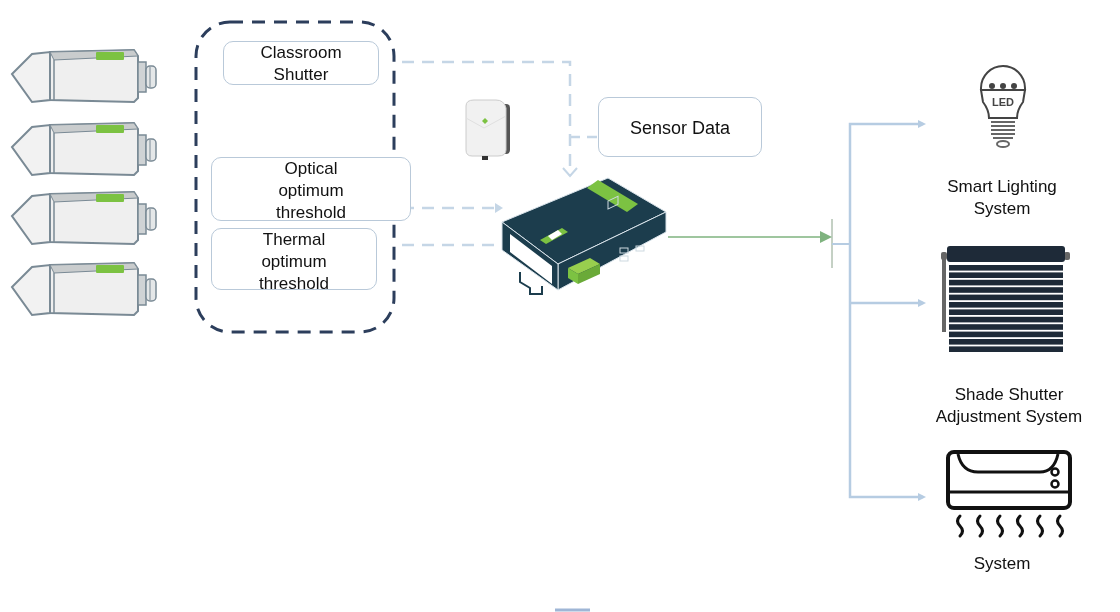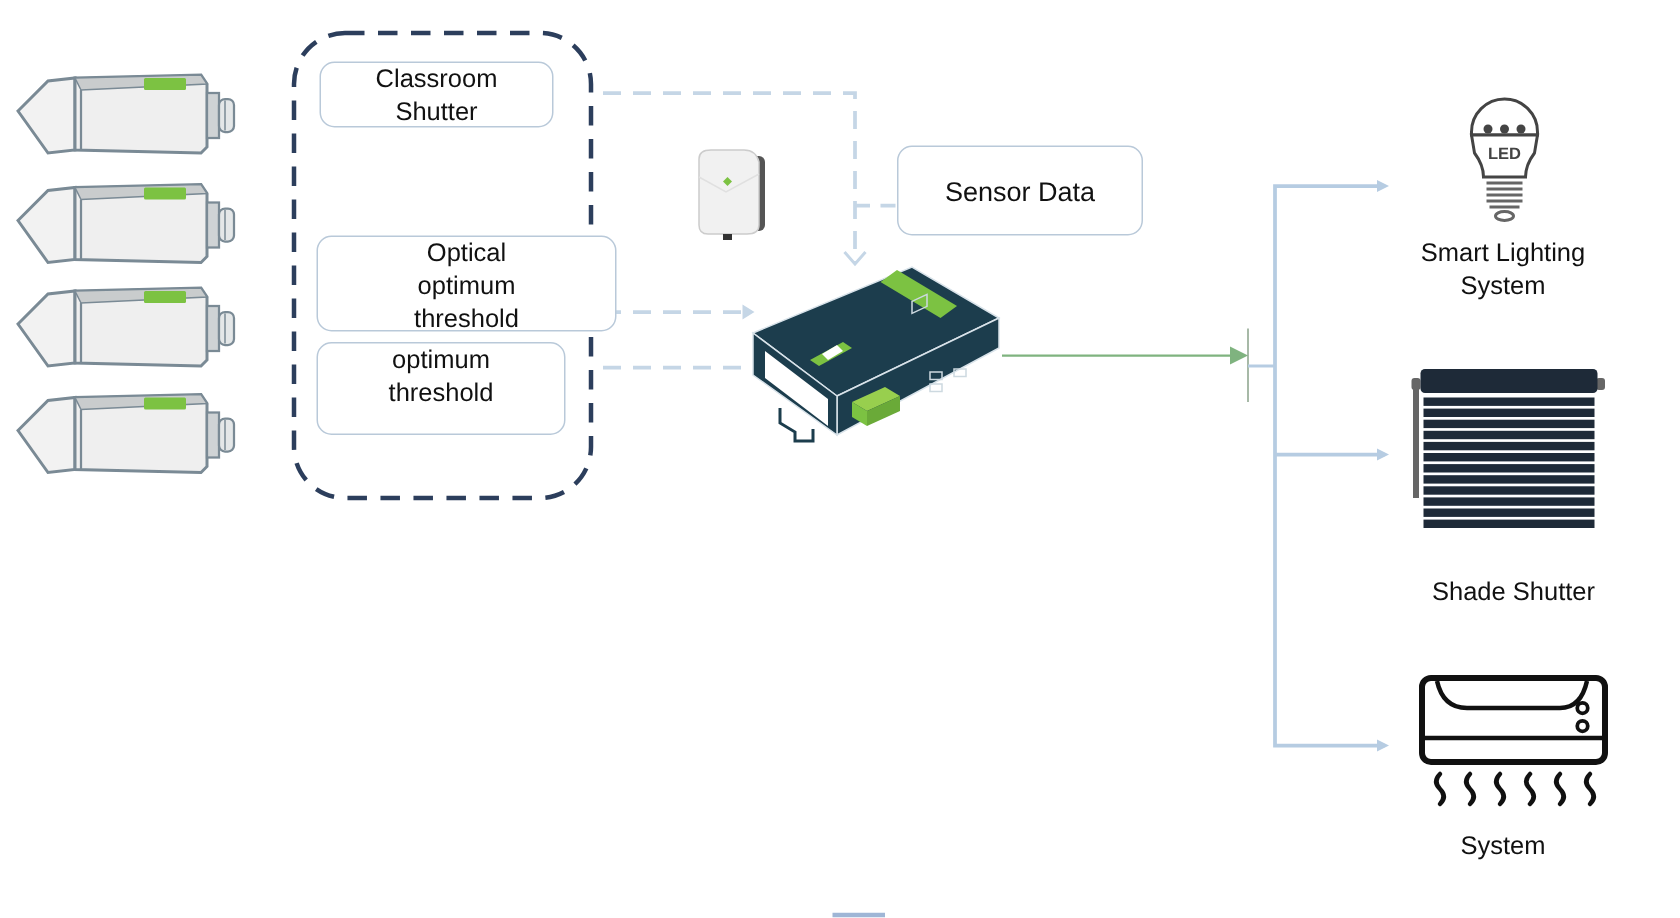--- a/index.html
+++ b/index.html
@@ -77,30 +77,31 @@
       <polygon points="40,8 124,6 128,12 128,54 124,58 40,56" fill="#efefef" stroke="#7a8a95" stroke-width="2"></polygon>
       <polygon points="40,8 124,6 128,12 44,16" fill="#c9cccd" stroke="#7a8a95" stroke-width="1"></polygon>
       <line x1="44" y1="16" x2="44" y2="56" stroke="#7a8a95" stroke-width="1.5"></line>
       <rect x="86" y="8" width="28" height="8" rx="1" fill="#7cc242"></rect>
       <rect x="128" y="18" width="8" height="30" fill="#cfd3d5" stroke="#7a8a95" stroke-width="1.5"></rect>
       <rect x="136" y="22" width="10" height="22" rx="4" fill="#e4e7e8" stroke="#7a8a95" stroke-width="1.5"></rect>
       <line x1="140" y1="23" x2="140" y2="43" stroke="#7a8a95" stroke-width="1"></line>
     </svg>
   </div>
 
-<div class="label-box" style="left:213px;top:41px;width:156px;height:44px;">
+<div class="label-box" style="left:223px;top:41px;width:156px;height:44px;">
   <div>Classroom</div>
   <div>Shutter</div>
 </div>
 <div class="label-box" style="left:211px;top:157px;width:200px;height:64px;padding-top:0;">
   <div>Optical</div>
   <div>optimum</div>
   <div>threshold</div>
 </div>
 <div class="label-box" style="left:211px;top:228px;width:166px;height:62px;">
+  <div>Thermal</div>
   <div>optimum</div>
   <div>threshold</div>
 </div>
 
 <div class="label-box" style="left:598px;top:97px;width:164px;height:60px;line-height:60px;font-size:18px;">
   <span>Sensor Data</span>
 </div>
 
 <svg class="abs" style="left:462px;top:98px;" width="56" height="64" viewBox="0 0 56 64">
   <rect x="34" y="6" width="14" height="50" rx="4" fill="#555"></rect>
@@ -144,21 +145,21 @@
     <circle cx="39" cy="24" r="3" fill="#444"></circle>
   <path d="M6,28 L50,28 L48,40 Q42,48 42,56 L14,56 Q14,48 8,40 Z" fill="#fff" stroke="#444" stroke-width="2"></path>
   <text x="28" y="44" text-anchor="middle" font-family="Liberation Sans, sans-serif" font-weight="bold" font-size="11" fill="#444">LED</text>
   <line x1="16" y1="60" x2="40" y2="60" stroke="#666" stroke-width="2"></line>
   <line x1="16" y1="64" x2="40" y2="64" stroke="#666" stroke-width="2"></line>
   <line x1="16" y1="68" x2="40" y2="68" stroke="#666" stroke-width="2"></line>
   <line x1="16" y1="72" x2="40" y2="72" stroke="#666" stroke-width="2"></line>
   <line x1="18" y1="76" x2="38" y2="76" stroke="#666" stroke-width="2"></line>
   <ellipse cx="28" cy="82" rx="6" ry="3" fill="none" stroke="#666" stroke-width="2"></ellipse>
 </svg>
-<div class="out-label" style="left:920px;top:158px;width:164px;">
+<div class="out-label" style="left:920px;top:176px;width:164px;">
   <div>Smart Lighting</div>
   <div>System</div>
 </div>
 
 <svg class="abs" style="left:940px;top:244px;" width="130" height="112" viewBox="0 0 130 112">
   <rect x="2" y="10" width="4" height="78" fill="#666"></rect>
   <rect x="1" y="8" width="6" height="8" rx="2" fill="#666"></rect>
   <rect x="124" y="8" width="6" height="8" rx="2" fill="#666"></rect>
   <rect x="7" y="2" width="118" height="16" rx="3" fill="#1e2a38"></rect>
   <g id="slats" fill="#1e2a38">
@@ -171,20 +172,21 @@
       <rect x="9" y="65.4" width="114" height="5.6"></rect>
       <rect x="9" y="72.80000000000001" width="114" height="5.6"></rect>
       <rect x="9" y="80.2" width="114" height="5.6"></rect>
       <rect x="9" y="87.60000000000001" width="114" height="5.6"></rect>
       <rect x="9" y="95" width="114" height="5.6"></rect>
       <rect x="9" y="102.4" width="114" height="5.6"></rect>
     </g>
 </svg>
 <div class="out-label" style="left:920px;top:364px;width:178px;margin-top:20px;">
   <div>Shade Shutter</div>
+  <div>Adjustment System</div>
 </div>
 
 <svg class="abs" style="left:944px;top:448px;" width="130" height="100" viewBox="0 0 130 100">
   <rect x="4" y="4" width="122" height="56" rx="6" fill="#fff" stroke="#111" stroke-width="4"></rect>
   <path d="M14,6 Q18,24 34,24 L96,24 Q110,24 114,6" fill="none" stroke="#111" stroke-width="3"></path>
   <line x1="6" y1="44" x2="124" y2="44" stroke="#111" stroke-width="3"></line>
   <circle cx="111" cy="24" r="3.5" fill="none" stroke="#111" stroke-width="2.5"></circle>
   <circle cx="111" cy="36" r="3.5" fill="none" stroke="#111" stroke-width="2.5"></circle>
   <g fill="none" stroke="#111" stroke-width="3" stroke-linecap="round">
     <path d="M16,68 q-5,5 0,10 q5,5 0,10"></path>

